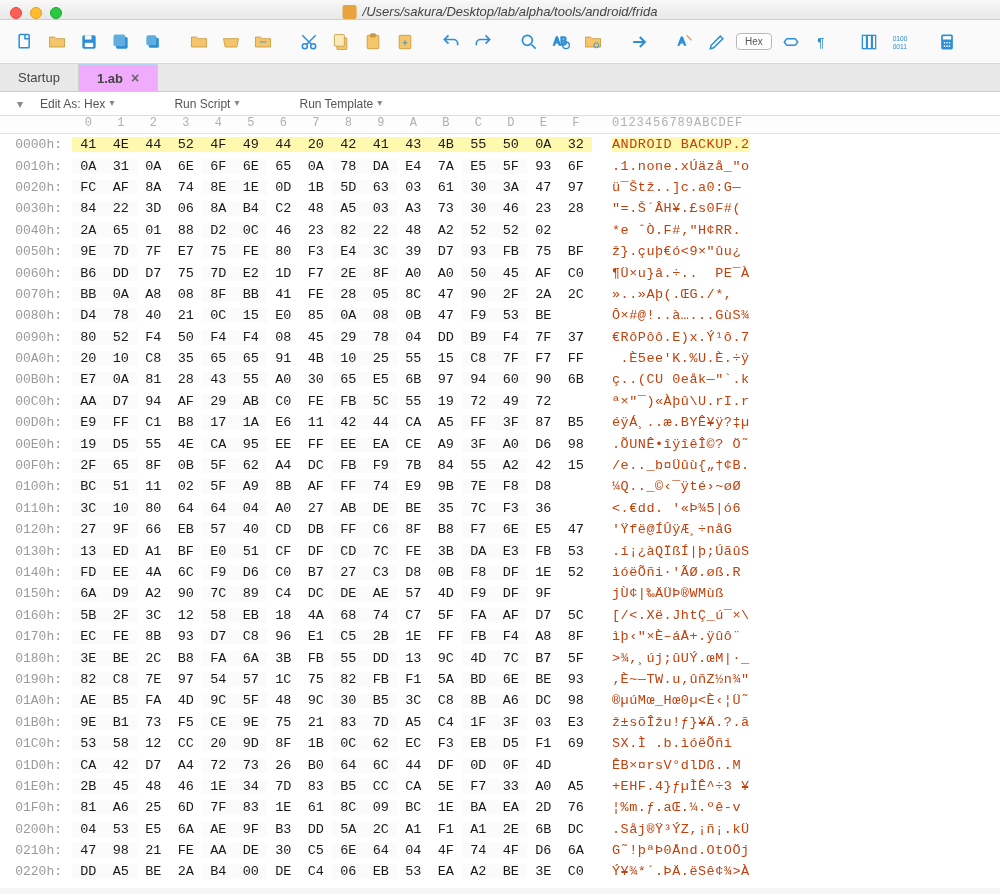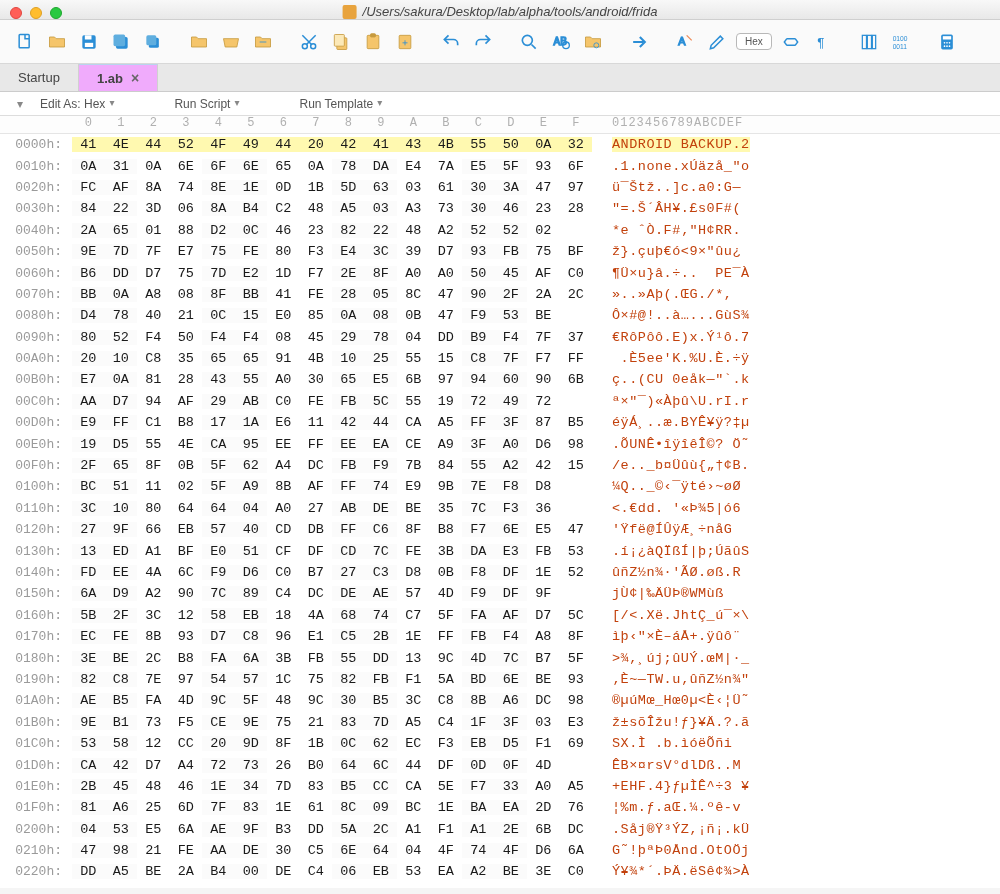--- a/index.html
+++ b/index.html
@@ -389,21 +389,21 @@
     <div class="hexrow"><div class="addr">00A0h:</div><div class="hexbytes"><span>20</span><span>10</span><span>C8</span><span>35</span><span>65</span><span>65</span><span>91</span><span>4B</span><span>10</span><span>25</span><span>55</span><span>15</span><span>C8</span><span>7F</span><span>F7</span><span>FF</span></div><div class="ascii"> .È5ee'K.%U.È.÷ÿ</div></div>
     <div class="hexrow"><div class="addr">00B0h:</div><div class="hexbytes"><span>E7</span><span>0A</span><span>81</span><span>28</span><span>43</span><span>55</span><span>A0</span><span>30</span><span>65</span><span>E5</span><span>6B</span><span>97</span><span>94</span><span>60</span><span>90</span><span>6B</span></div><div class="ascii">ç..(CU 0eåk—"`.k</div></div>
     <div class="hexrow"><div class="addr">00C0h:</div><div class="hexbytes"><span>AA</span><span>D7</span><span>94</span><span>AF</span><span>29</span><span>AB</span><span>C0</span><span>FE</span><span>FB</span><span>5C</span><span>55</span><span>19</span><span>72</span><span>49</span><span>72</span><span></span></div><div class="ascii">ª×"¯)«Àþû\U.rI.r</div></div>
     <div class="hexrow"><div class="addr">00D0h:</div><div class="hexbytes"><span>E9</span><span>FF</span><span>C1</span><span>B8</span><span>17</span><span>1A</span><span>E6</span><span>11</span><span>42</span><span>44</span><span>CA</span><span>A5</span><span>FF</span><span>3F</span><span>87</span><span>B5</span></div><div class="ascii">éÿÁ¸..æ.BYÊ¥ÿ?‡µ</div></div>
     <div class="hexrow"><div class="addr">00E0h:</div><div class="hexbytes"><span>19</span><span>D5</span><span>55</span><span>4E</span><span>CA</span><span>95</span><span>EE</span><span>FF</span><span>EE</span><span>EA</span><span>CE</span><span>A9</span><span>3F</span><span>A0</span><span>D6</span><span>98</span></div><div class="ascii">.ÕUNÊ•îÿîêÎ©? Ö˜</div></div>
     <div class="hexrow"><div class="addr">00F0h:</div><div class="hexbytes"><span>2F</span><span>65</span><span>8F</span><span>0B</span><span>5F</span><span>62</span><span>A4</span><span>DC</span><span>FB</span><span>F9</span><span>7B</span><span>84</span><span>55</span><span>A2</span><span>42</span><span>15</span></div><div class="ascii">/e.._b¤Üûù{„†¢B.</div></div>
     <div class="hexrow"><div class="addr">0100h:</div><div class="hexbytes"><span>BC</span><span>51</span><span>11</span><span>02</span><span>5F</span><span>A9</span><span>8B</span><span>AF</span><span>FF</span><span>74</span><span>E9</span><span>9B</span><span>7E</span><span>F8</span><span>D8</span><span></span></div><div class="ascii">¼Q.._©‹¯ÿté›~øØ</div></div>
     <div class="hexrow"><div class="addr">0110h:</div><div class="hexbytes"><span>3C</span><span>10</span><span>80</span><span>64</span><span>64</span><span>04</span><span>A0</span><span>27</span><span>AB</span><span>DE</span><span>BE</span><span>35</span><span>7C</span><span>F3</span><span>36</span><span></span></div><div class="ascii">&lt;.€dd. '«Þ¾5|ó6</div></div>
     <div class="hexrow"><div class="addr">0120h:</div><div class="hexbytes"><span>27</span><span>9F</span><span>66</span><span>EB</span><span>57</span><span>40</span><span>CD</span><span>DB</span><span>FF</span><span>C6</span><span>8F</span><span>B8</span><span>F7</span><span>6E</span><span>E5</span><span>47</span></div><div class="ascii">'Ÿfë@ÍÛÿÆ¸÷nåG</div></div>
     <div class="hexrow"><div class="addr">0130h:</div><div class="hexbytes"><span>13</span><span>ED</span><span>A1</span><span>BF</span><span>E0</span><span>51</span><span>CF</span><span>DF</span><span>CD</span><span>7C</span><span>FE</span><span>3B</span><span>DA</span><span>E3</span><span>FB</span><span>53</span></div><div class="ascii">.í¡¿àQÏßÍ|þ;ÚãûS</div></div>
-    <div class="hexrow"><div class="addr">0140h:</div><div class="hexbytes"><span>FD</span><span>EE</span><span>4A</span><span>6C</span><span>F9</span><span>D6</span><span>C0</span><span>B7</span><span>27</span><span>C3</span><span>D8</span><span>0B</span><span>F8</span><span>DF</span><span>1E</span><span>52</span></div><div class="ascii">ûñZ½n¾·'ÃØ.øß.R</div></div>
+    <div class="hexrow"><div class="addr">0140h:</div><div class="hexbytes"><span>FD</span><span>EE</span><span>4A</span><span>6C</span><span>F9</span><span>D6</span><span>C0</span><span>B7</span><span>27</span><span>C3</span><span>D8</span><span>0B</span><span>F8</span><span>DF</span><span>1E</span><span>52</span></div><div class="ascii">ìóëÕñi·'ÃØ.øß.R</div></div>
     <div class="hexrow"><div class="addr">0150h:</div><div class="hexbytes"><span>6A</span><span>D9</span><span>A2</span><span>90</span><span>7C</span><span>89</span><span>C4</span><span>DC</span><span>DE</span><span>AE</span><span>57</span><span>4D</span><span>F9</span><span>DF</span><span>9F</span><span></span></div><div class="ascii">jÙ¢|‰ÄÜÞ®WMùß</div></div>
     <div class="hexrow"><div class="addr">0160h:</div><div class="hexbytes"><span>5B</span><span>2F</span><span>3C</span><span>12</span><span>58</span><span>EB</span><span>18</span><span>4A</span><span>68</span><span>74</span><span>C7</span><span>5F</span><span>FA</span><span>AF</span><span>D7</span><span>5C</span></div><div class="ascii">[/&lt;.Xë.JhtÇ_ú¯×\</div></div>
     <div class="hexrow"><div class="addr">0170h:</div><div class="hexbytes"><span>EC</span><span>FE</span><span>8B</span><span>93</span><span>D7</span><span>C8</span><span>96</span><span>E1</span><span>C5</span><span>2B</span><span>1E</span><span>FF</span><span>FB</span><span>F4</span><span>A8</span><span>8F</span></div><div class="ascii">ìþ‹"×È–áÅ+.ÿûô¨</div></div>
     <div class="hexrow"><div class="addr">0180h:</div><div class="hexbytes"><span>3E</span><span>BE</span><span>2C</span><span>B8</span><span>FA</span><span>6A</span><span>3B</span><span>FB</span><span>55</span><span>DD</span><span>13</span><span>9C</span><span>4D</span><span>7C</span><span>B7</span><span>5F</span></div><div class="ascii">&gt;¾,¸új;ûUÝ.œM|·_</div></div>
     <div class="hexrow"><div class="addr">0190h:</div><div class="hexbytes"><span>82</span><span>C8</span><span>7E</span><span>97</span><span>54</span><span>57</span><span>1C</span><span>75</span><span>82</span><span>FB</span><span>F1</span><span>5A</span><span>BD</span><span>6E</span><span>BE</span><span>93</span></div><div class="ascii">‚È~—TW.u‚ûñZ½n¾"</div></div>
     <div class="hexrow"><div class="addr">01A0h:</div><div class="hexbytes"><span>AE</span><span>B5</span><span>FA</span><span>4D</span><span>9C</span><span>5F</span><span>48</span><span>9C</span><span>30</span><span>B5</span><span>3C</span><span>C8</span><span>8B</span><span>A6</span><span>DC</span><span>98</span></div><div class="ascii">®µúMœ_Hœ0µ&lt;È‹¦Ü˜</div></div>
     <div class="hexrow"><div class="addr">01B0h:</div><div class="hexbytes"><span>9E</span><span>B1</span><span>73</span><span>F5</span><span>CE</span><span>9E</span><span>75</span><span>21</span><span>83</span><span>7D</span><span>A5</span><span>C4</span><span>1F</span><span>3F</span><span>03</span><span>E3</span></div><div class="ascii">ž±sõÎžu!ƒ}¥Ä.?.ã</div></div>
     <div class="hexrow"><div class="addr">01C0h:</div><div class="hexbytes"><span>53</span><span>58</span><span>12</span><span>CC</span><span>20</span><span>9D</span><span>8F</span><span>1B</span><span>0C</span><span>62</span><span>EC</span><span>F3</span><span>EB</span><span>D5</span><span>F1</span><span>69</span></div><div class="ascii">SX.Ì .b.ìóëÕñi</div></div>
     <div class="hexrow"><div class="addr">01D0h:</div><div class="hexbytes"><span>CA</span><span>42</span><span>D7</span><span>A4</span><span>72</span><span>73</span><span>26</span><span>B0</span><span>64</span><span>6C</span><span>44</span><span>DF</span><span>0D</span><span>0F</span><span>4D</span><span></span></div><div class="ascii">ÊB×¤rsV°dlDß..M</div></div>
     <div class="hexrow"><div class="addr">01E0h:</div><div class="hexbytes"><span>2B</span><span>45</span><span>48</span><span>46</span><span>1E</span><span>34</span><span>7D</span><span>83</span><span>B5</span><span>CC</span><span>CA</span><span>5E</span><span>F7</span><span>33</span><span>A0</span><span>A5</span></div><div class="ascii">+EHF.4}ƒµÌÊ^÷3 ¥</div></div>

